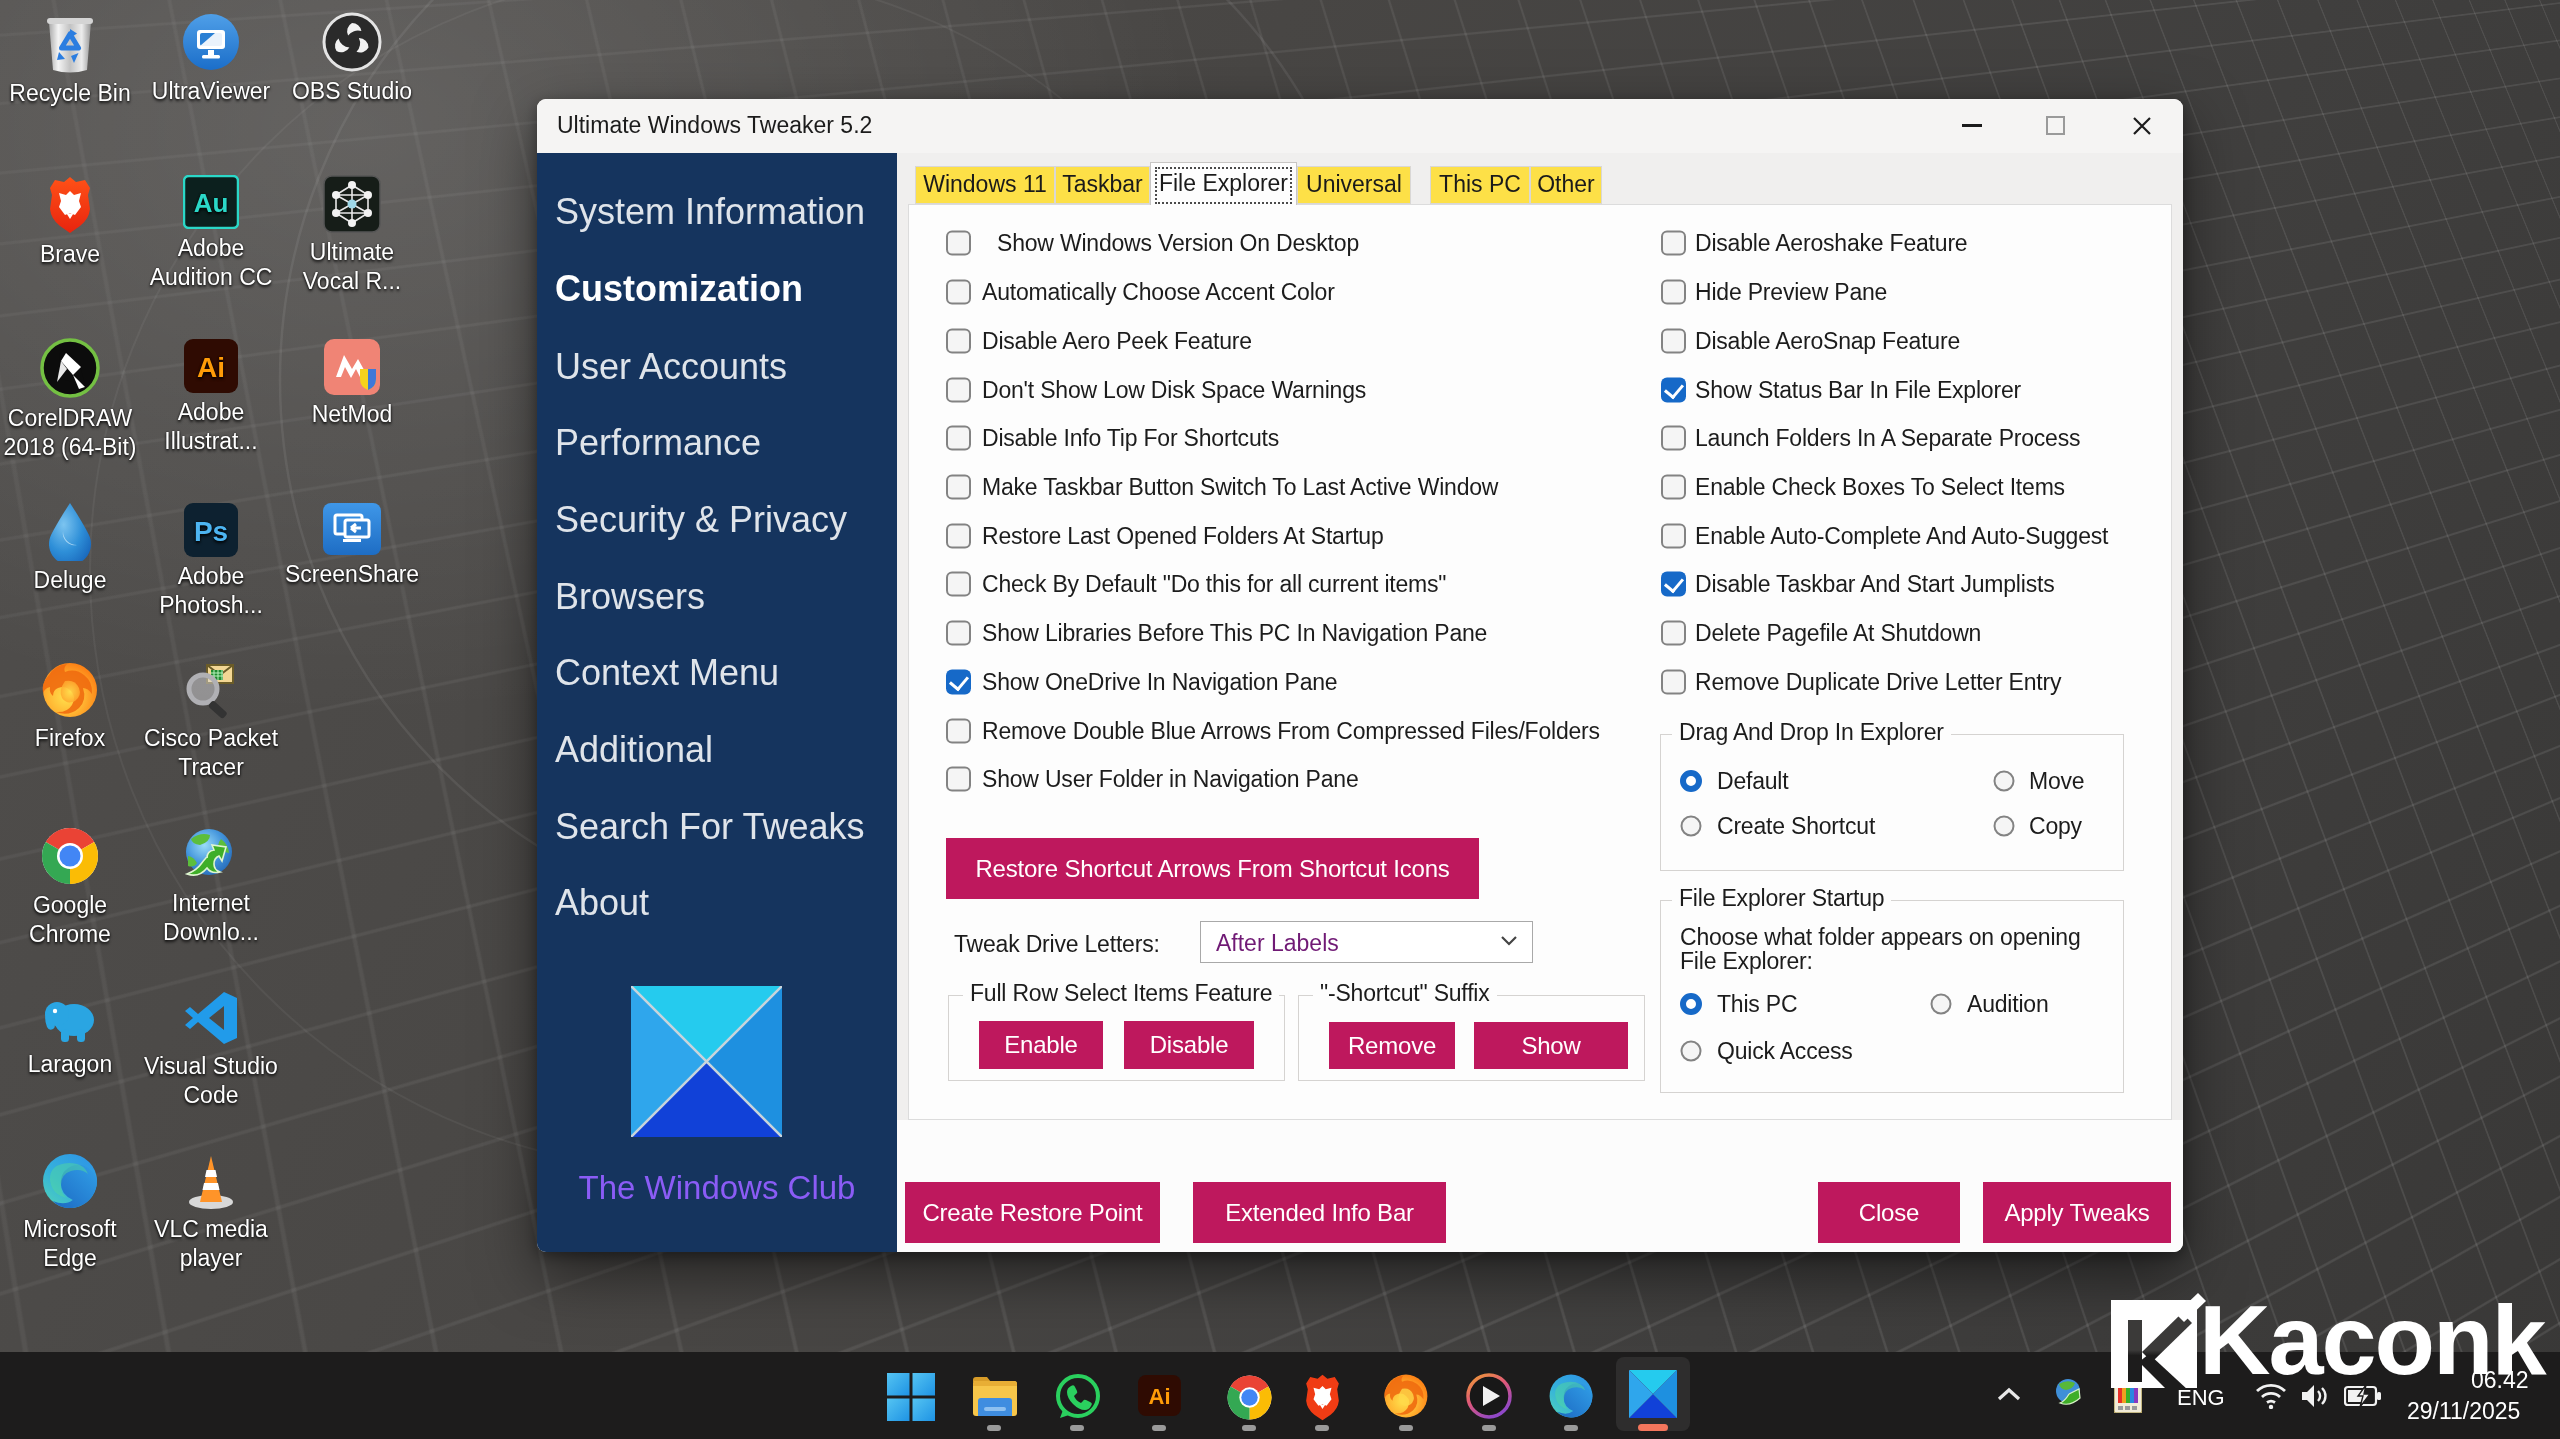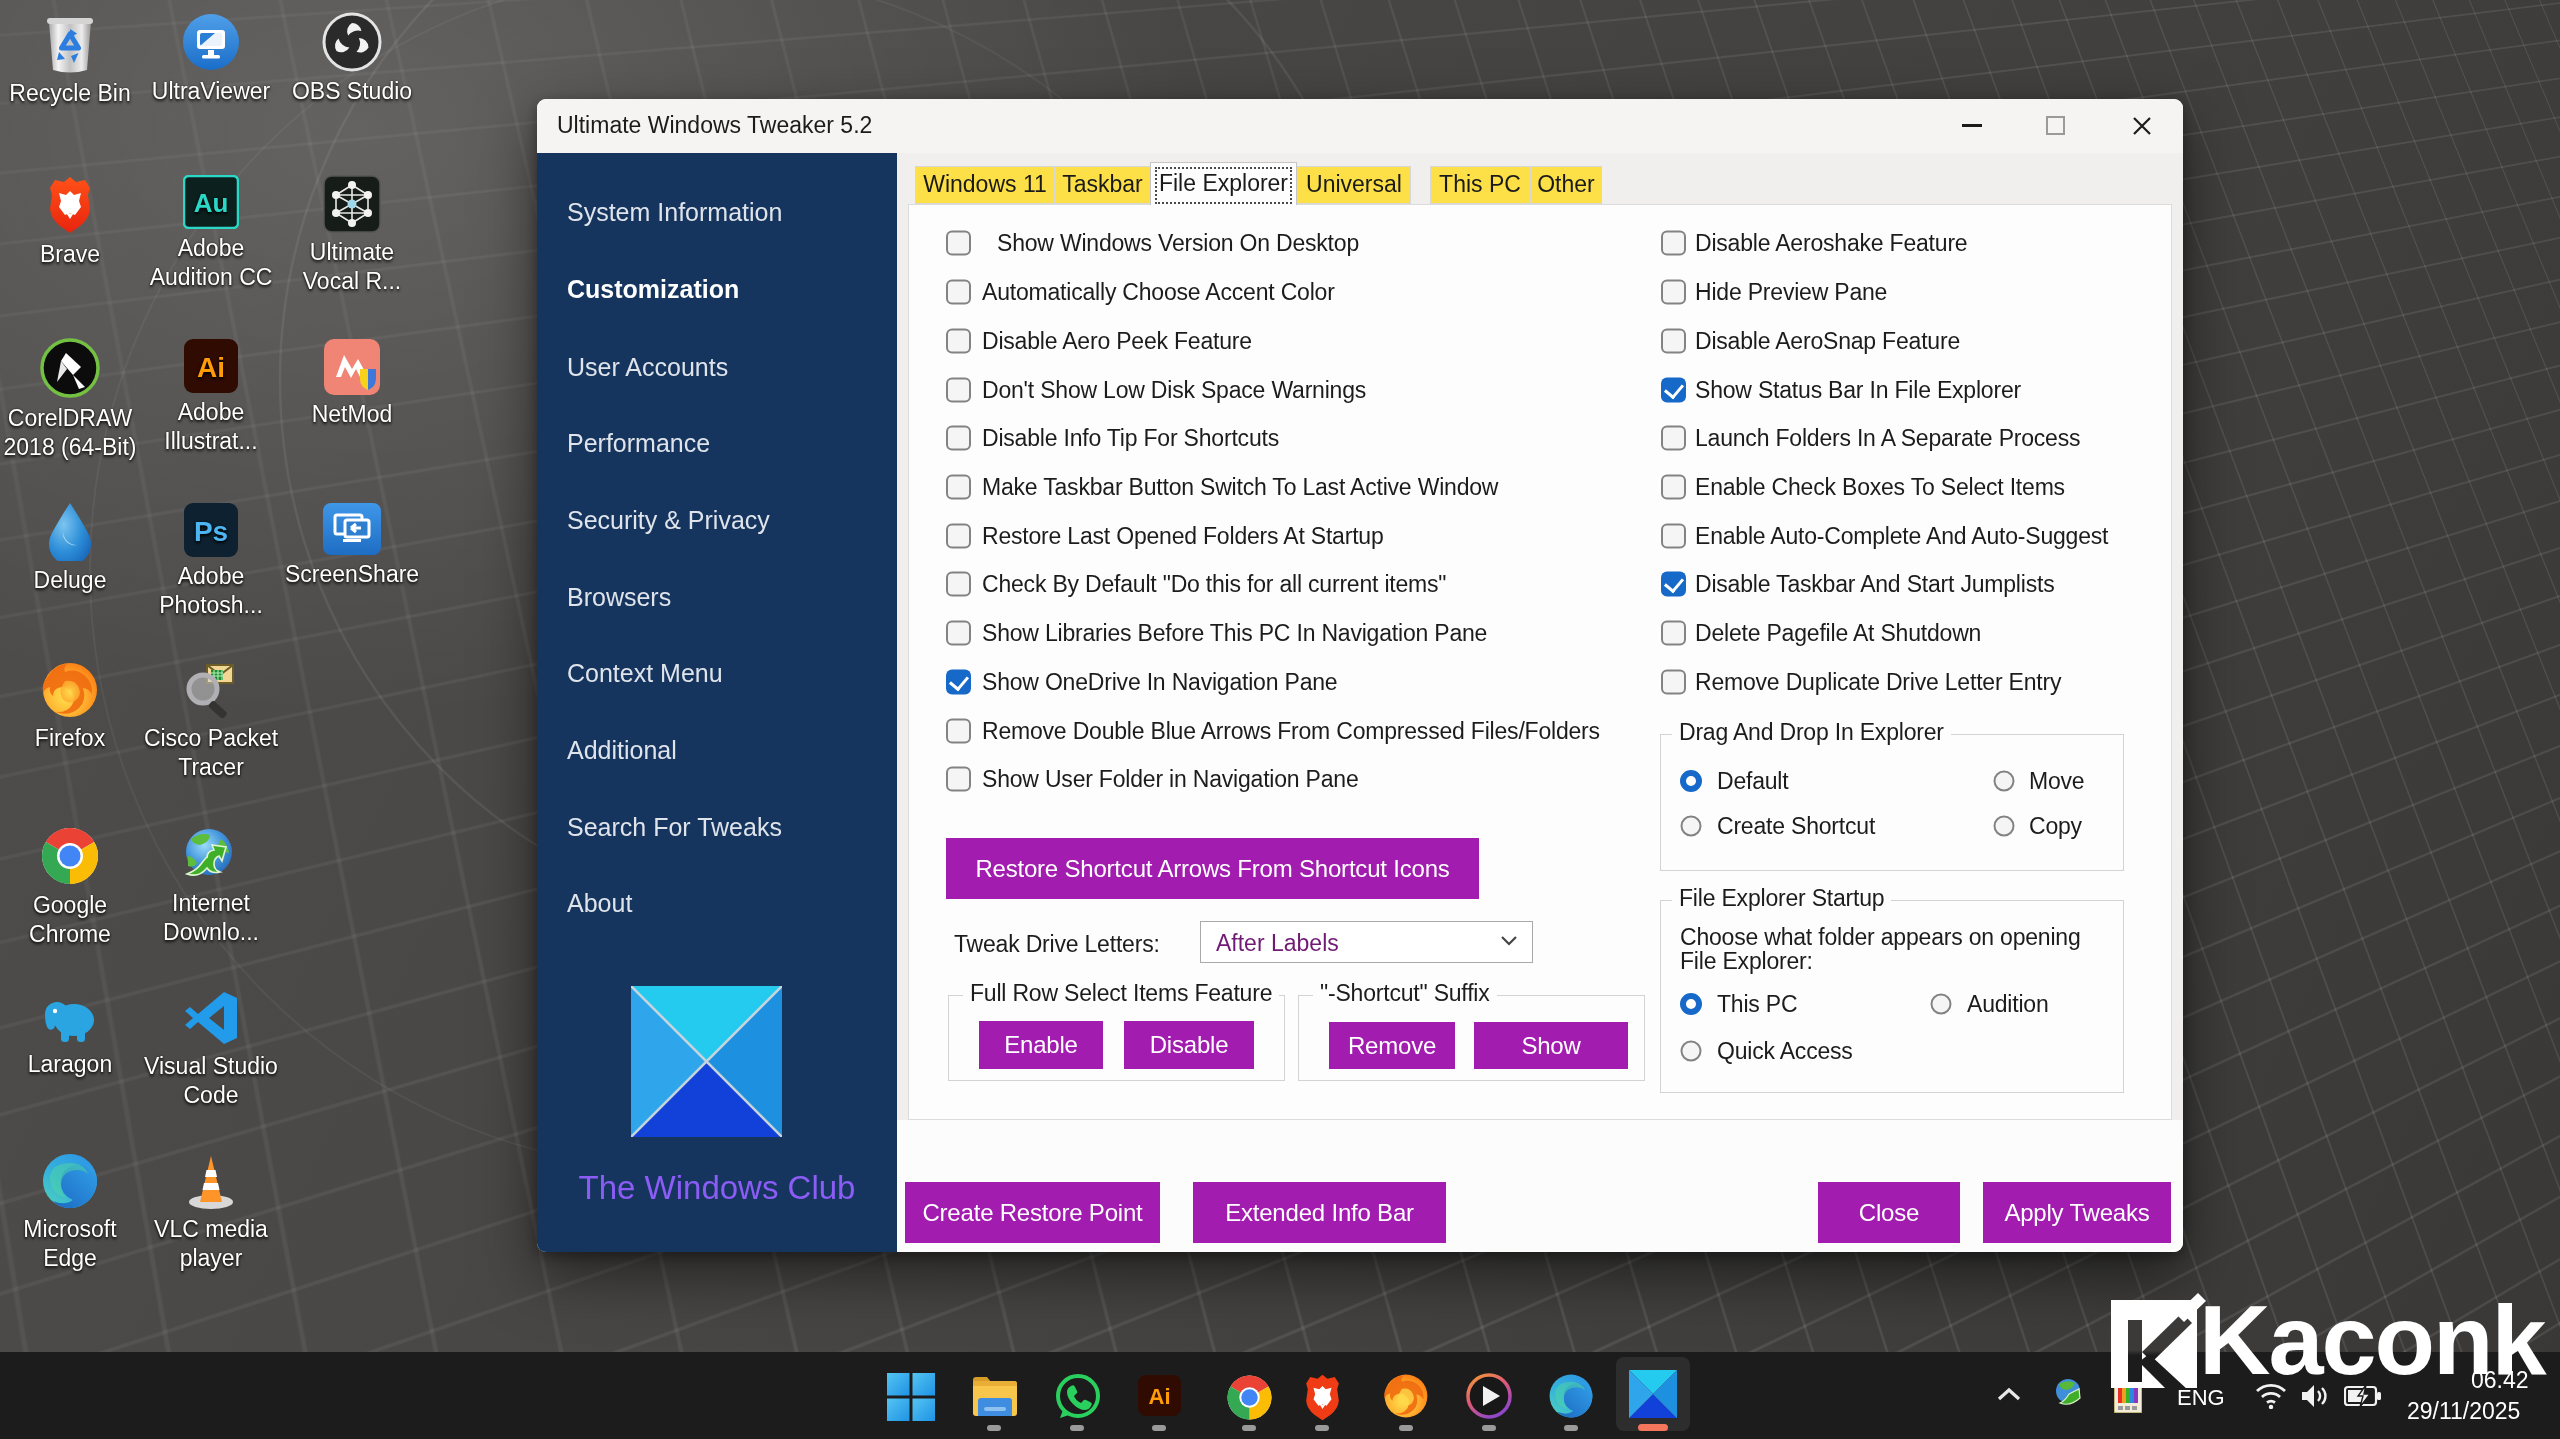--- a/index.html
+++ b/index.html
@@ -17,38 +17,38 @@
  transform-origin:3750px 1650px;
  transform:perspective(2700px) rotateZ(55deg) rotateX(45deg) rotateZ(-71deg);}
 .dic{position:absolute;width:144px;text-align:center;color:#fff;font-size:23px;line-height:28.5px;
  text-shadow:0 2px 3px rgba(0,0,0,0.85),0 0 2px rgba(0,0,0,0.7);}
 .dic svg{display:block;margin:0 auto 5px auto;}
 #win{position:absolute;left:537px;top:99px;width:1646px;height:1153px;background:#f0efee;
  border-radius:9px;box-shadow:0 22px 60px rgba(0,0,0,0.5),0 4px 14px rgba(0,0,0,0.35);overflow:hidden;}
 #titlebar{position:absolute;left:0;top:0;width:1646px;height:54px;background:#f5f4f3;}
 #titletxt{position:absolute;left:20px;top:13px;font-size:23px;color:#1b1b1b;}
 #sidebar{position:absolute;left:0;top:54px;width:360px;height:1099px;background:#15345e;}
-.sm{position:absolute;left:30px;font-size:25px;color:#dfe4ea;white-space:nowrap;transform:translateY(-50%);text-align:center;}
+.sm{position:absolute;left:18px;font-size:36px;color:#dfe4ea;white-space:nowrap;transform:translateY(-50%);text-align:center;}
 .smb{color:#fff;font-weight:bold;}
 #twctxt{position:absolute;left:0;top:1070px;width:360px;text-align:center;color:#8b5cf6;font-size:33px;}
 .tab{position:absolute;top:67px;height:38px;background:#fde047;border:1px solid #d9d7d5;
  font-size:23px;color:#1a1a1a;text-align:center;line-height:35px;z-index:1;}
 #tabactive{position:absolute;top:63px;height:43px;background:#fdfdfd;border:1px solid #c8c6c4;border-bottom:none;
  font-size:23px;color:#1a1a1a;text-align:center;line-height:40px;z-index:3;}
 #tabactive .foc{position:absolute;left:4px;top:4px;right:4px;bottom:1px;border:2px dotted #4a4a4a;}
 #tabpage{position:absolute;left:371px;top:105px;width:1264px;height:916px;background:#fdfdfd;border:1px solid #dcdcdc;z-index:2;}
 .cb{position:absolute;width:25px;height:25px;border:2px solid #838383;border-radius:6px;background:#f5f5f5;transform:translateY(-50%);z-index:4;}
 .cbc{position:absolute;width:25px;height:25px;border-radius:6px;background:#1669c8;transform:translateY(-50%);z-index:4;}
 .cbc:after{content:"";position:absolute;left:7px;top:3px;width:9px;height:14px;border:solid #fff;border-width:0 3px 3px 0;transform:rotate(40deg);}
 .cl{position:absolute;font-size:23px;letter-spacing:-0.2px;color:#1c1c1c;white-space:nowrap;transform:translateY(-50%);z-index:4;}
 .ra{position:absolute;width:21px;height:21px;border:2px solid #838383;border-radius:50%;background:#f5f5f5;transform:translate(-50%,-50%);z-index:4;}
 .rac{position:absolute;width:22px;height:22px;border:6px solid #1669c8;border-radius:50%;background:#fff;transform:translate(-50%,-50%);z-index:4;}
 .grp{position:absolute;border:1px solid #d5d3d1;z-index:4;}
 .gt{position:absolute;top:0;background:#fdfdfd;font-size:23px;letter-spacing:-0.2px;color:#1c1c1c;white-space:nowrap;transform:translateY(-54%);padding:0 7px;z-index:5;}
-.btn{position:absolute;background:#a21caf;color:#fff;font-size:24px;letter-spacing:-0.2px;display:flex;align-items:center;justify-content:center;z-index:4;white-space:nowrap;}
+.btn{position:absolute;background:#be185d;color:#fff;font-size:24px;letter-spacing:-0.2px;display:flex;align-items:center;justify-content:center;z-index:4;white-space:nowrap;}
 #dd{position:absolute;left:663px;top:822px;width:333px;height:42px;background:#fff;border:1px solid #a9a9a9;z-index:4;}
 #taskbar{position:absolute;left:0;top:1352px;width:2560px;height:87px;background:#1d1c1c;}
 .tic{position:absolute;}
 .tdash{position:absolute;top:1425px;width:14px;height:6px;border-radius:3px;background:#9a9a9a;z-index:20;}
 .trtxt{position:absolute;color:#fff;z-index:20;}
 </style></head>
 <body>
 <div id="desk">
 <svg style="position:absolute;left:0;top:0" width="2560" height="1439">
  <circle cx="830" cy="380" r="550" fill="none" stroke="rgba(235,235,235,0.085)" stroke-width="2.5"></circle>

